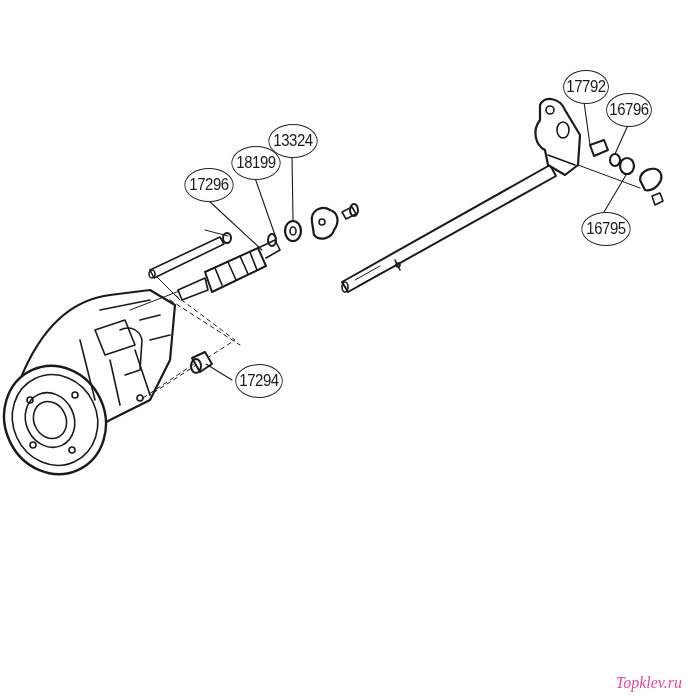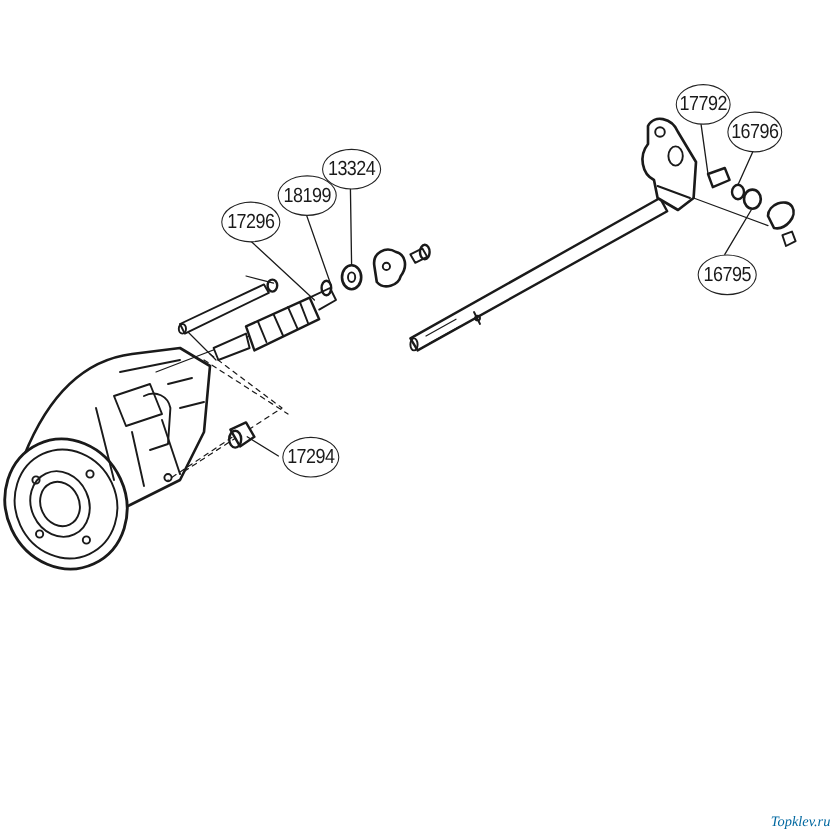--- a/index.html
+++ b/index.html
@@ -4,22 +4,22 @@
 <style>
   html, body { margin: 0; padding: 0; background: #ffffff; }
   body { width: 700px; height: 700px; position: relative; overflow: hidden;
          font-family: "Liberation Sans", sans-serif; }
   #canvas { position: absolute; left: 0; top: 0; width: 700px; height: 700px; }
   .callout { position: absolute; height: 32px; border: 1.5px solid #222;
              border-radius: 50%; background: #fff; display: flex;
              align-items: center; justify-content: center;
              font-family: "Liberation Sans", sans-serif; font-size: 17px;
              color: #1a1a1a; letter-spacing: -0.5px; transform: scaleX(0.88); }
-  .watermark { position: absolute; right: 8px; bottom: 8px; font-style: italic;
-               font-family: "Liberation Serif", serif; font-size: 12px; color: #0369a1; }
+  .watermark { position: absolute; right: 18px; bottom: 8px; font-style: italic;
+               font-family: "Liberation Serif", serif; font-size: 16px; color: #ec4899; }
 </style>
 </head>
 <body>
 
 <svg id="canvas" viewBox="0 0 700 700" xmlns="http://www.w3.org/2000/svg">
   <g fill="none" stroke="#1a1a1a" stroke-width="1.6" stroke-linejoin="round" stroke-linecap="round">
 
     <g>
       <path d="M20,380 C40,330 70,300 110,295 L150,290 L175,305 L170,360 L150,400 L110,420 L70,440 Z" fill="#fff" stroke-width="2.2"></path>
       <ellipse cx="55" cy="420" rx="50" ry="55" transform="rotate(-25 55 420)" fill="#fff" stroke-width="2.4"></ellipse>

